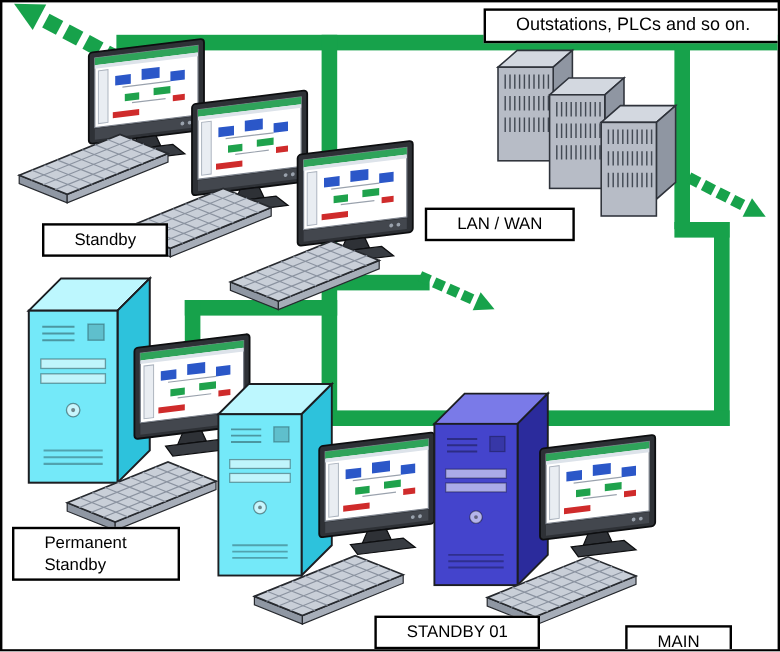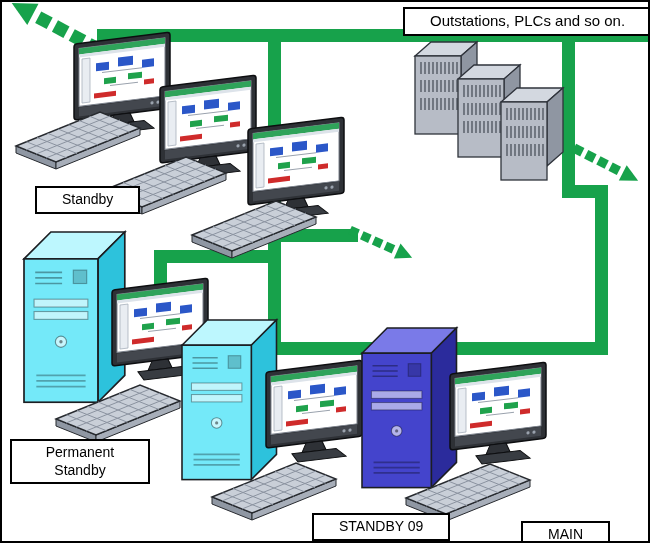--- a/index.html
+++ b/index.html
@@ -8,21 +8,21 @@
     background:#fff;box-sizing:border-box;border:2px solid #000;
     font-family:"Liberation Sans", sans-serif;
   }
   #diagram-svg{position:absolute;left:0;top:0;}
   .label{
     position:absolute;z-index:5;background:var(--label-background,#fff);
     border:2px solid var(--label-border,#000);color:#000;
     font-weight:normal;font-size:14px;line-height:1.25;
     padding:3px 25px;white-space:nowrap;
   }
-  .label.wrap{white-space:normal;text-align:center;}
+  .label.wrap{white-space:normal;}
   #label-outstations{left:401px;top:5px;font-size:15px;}
   #label-clients{left:33px;top:184px;}
   #label-lanwan{left:352px;top:171px;}
   #label-permanent-standby{left:8px;top:437px;width:86px;}
   #label-standby01{left:310px;top:511px;}
   #label-main{left:519px;top:495px;margin-top:24px;}
 </style>
 </head>
 <body>
 
@@ -143,16 +143,17 @@
 
   <g>
     <use href="#sym-tower" style="--tf:var(--tower-blue,#4444CC);--ts:var(--tower-blue-side,#2B2B9C);--tt:var(--tower-blue-top,#7A7AE8)" transform="translate(360,326) scale(1.05)"></use>
     <use href="#sym-monitor" transform="translate(448,372) skewY(-7)"></use>
     <use href="#sym-keyboard" transform="translate(404,462)"></use>
   </g>
 </svg>
 
   <div class="label" id="label-outstations">Outstations, PLCs and so on.</div>
   <div class="label" id="label-clients">Standby</div>
+  <div class="label" id="label-lanwan">LAN / WAN</div>
   <div class="label wrap" id="label-permanent-standby">Permanent Standby</div>
-  <div class="label" id="label-standby01">STANDBY 09</div>
+  <div class="label" id="label-standby01">STANDBY 01</div>
   <div class="label" id="label-main">MAIN</div>
 </div>
 
 </body></html>

